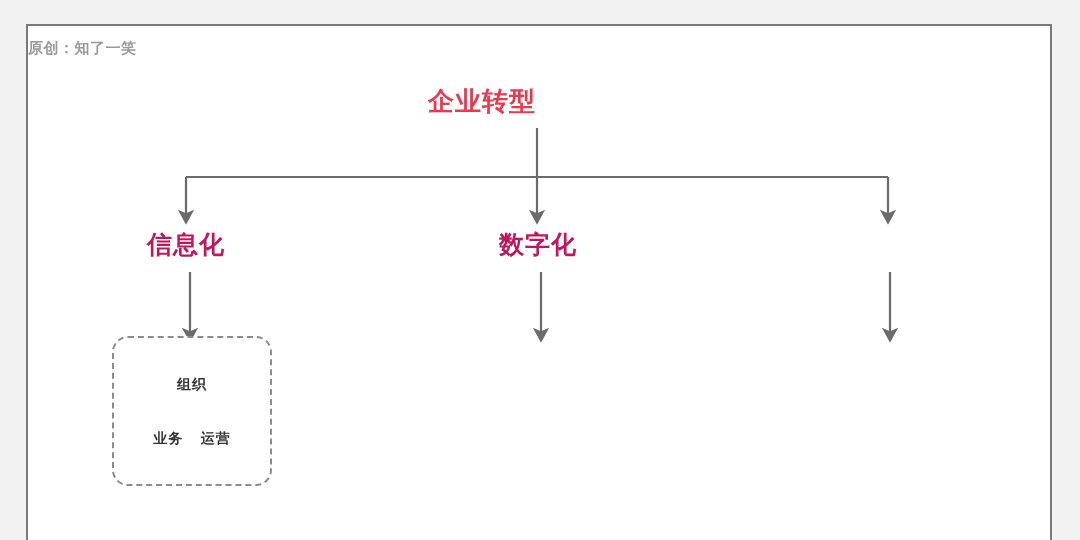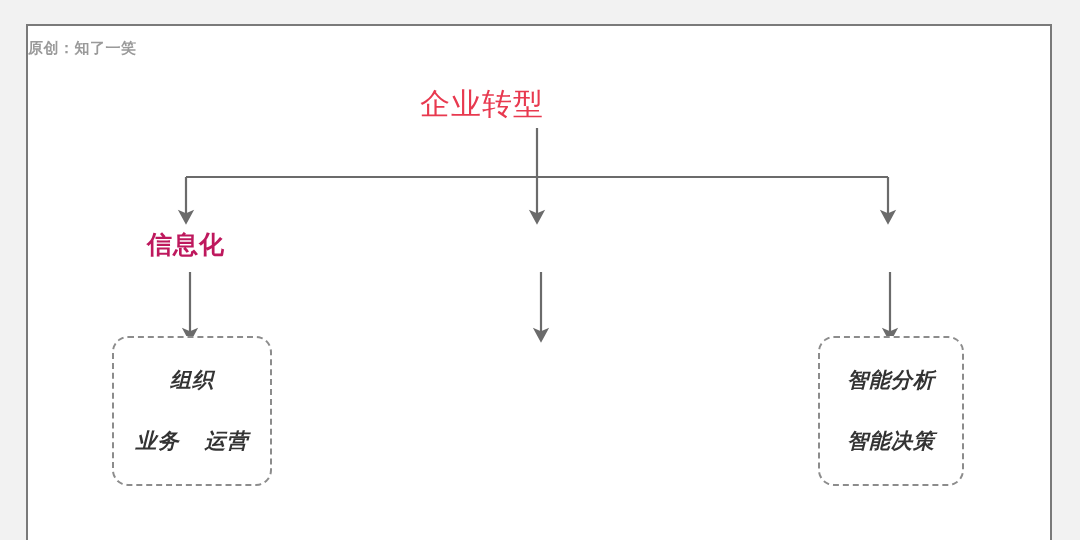--- a/index.html
+++ b/index.html
@@ -40,22 +40,22 @@
     color: #9a9a9a;
     letter-spacing: 0.5px;
     white-space: nowrap;
   }
   #title {
     position: absolute;
     left: 0;
     top: 68px;
     width: 964px;
     text-align: center;
-    font-size: 30px;
-    font-weight: normal;
+    font-size: 26px;
+    font-weight: bold;
     color: #e8394f;
     letter-spacing: 1px;
   }
   .branch-label {
     position: absolute;
     top: 212px;
     width: 200px;
     text-align: center;
     font-size: 25px;
     font-weight: bold;
@@ -77,27 +77,26 @@
     display: flex;
     flex-direction: column;
     align-items: center;
     justify-content: center;
   }
   #leaf-box-0 { left: 112px; width: 160px; }
   #leaf-box-1 { left: 466px; width: 155px; }
   #leaf-box-2 { left: 818px; width: 146px; }
 
   .leaf-line {
-    font-size: 21px;
+    font-size: 14px;
     font-weight: bold;
     color: #333333;
     white-space: pre;
     letter-spacing: 1px;
     line-height: 1;
-    font-style: italic;
   }
   .leaf-line + .leaf-line { margin-top: 40px; }
 
   #svg-connectors {
     position: absolute;
     left: 0;
     top: 0;
     width: 1080px;
     height: 540px;
     pointer-events: none;
@@ -128,25 +127,22 @@
     <path d="M186,161 L186,200" stroke="#6b6b6b" stroke-width="2.2" fill="none" marker-end="url(#arrowhead)"></path>
     <path d="M537,161 L537,200" stroke="#6b6b6b" stroke-width="2.2" fill="none" marker-end="url(#arrowhead)"></path>
     <path d="M888,161 L888,200" stroke="#6b6b6b" stroke-width="2.2" fill="none" marker-end="url(#arrowhead)"></path>
 
     <path d="M190,256 L190,318" stroke="#6b6b6b" stroke-width="2.2" fill="none" marker-end="url(#arrowhead)"></path>
     <path d="M541,256 L541,318" stroke="#6b6b6b" stroke-width="2.2" fill="none" marker-end="url(#arrowhead)"></path>
     <path d="M890,256 L890,318" stroke="#6b6b6b" stroke-width="2.2" fill="none" marker-end="url(#arrowhead)"></path>
   </svg>
 
   <div class="branch-label" id="branch-label-0">信息化</div>
+  <div class="branch-label" id="branch-label-1">数字化</div>
 
   <div class="leaf-box" id="leaf-box-0">
     <div class="leaf-line">组织</div>
     <div class="leaf-line">业务   运营</div>
   </div>
 
 
-  <div class="leaf-box" id="leaf-box-2">
-    <div class="leaf-line">智能分析</div>
-    <div class="leaf-line">智能决策</div>
-  </div>
 
 </div>
 
 </body></html>

